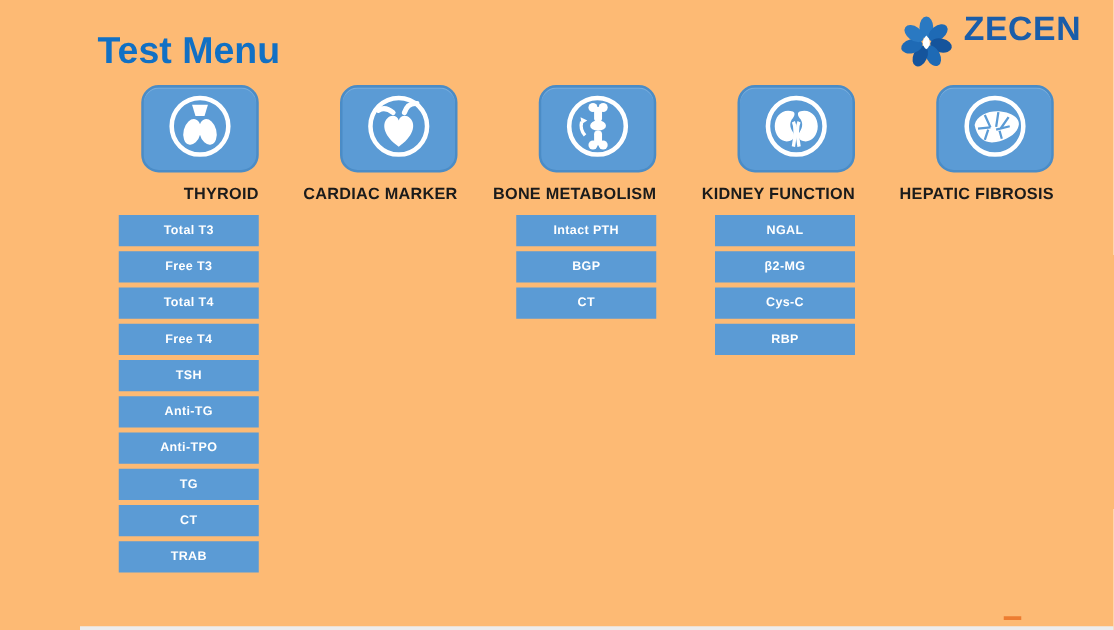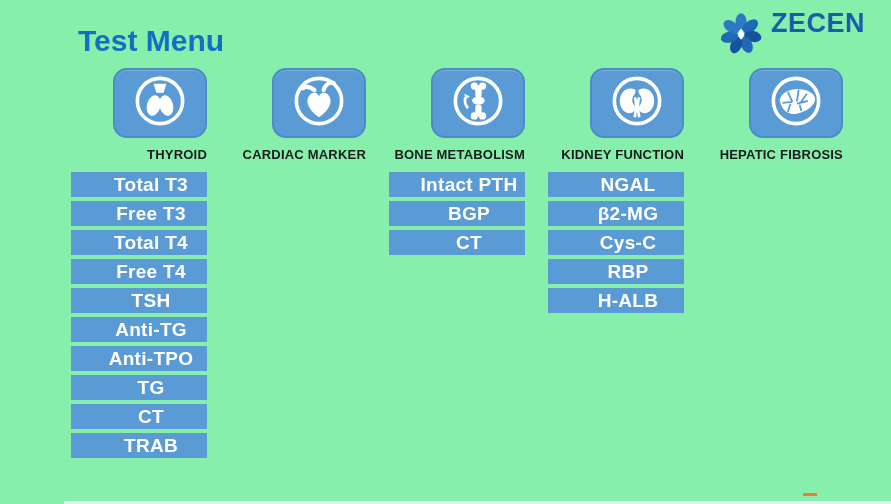--- a/index.html
+++ b/index.html
@@ -1,30 +1,30 @@
 <!DOCTYPE html>
 <html><head>
 <meta charset="utf-8">
 <style>
   html,body{margin:0;padding:0;background:#fff;}
-  .canvas{position:relative;width:891px;height:504px;background:#86efac;overflow:hidden;
+  .canvas{position:relative;width:891px;height:504px;background:#fdba74;overflow:hidden;
           font-family:"Liberation Sans",sans-serif;}
   .title{position:absolute;left:78px;top:24px;font-size:30px;font-weight:bold;color:#1170c4;}
   .logo{position:absolute;right:26px;top:8px;display:flex;align-items:flex-start;gap:5px;}
   .logo-text{font-size:27px;font-weight:bold;color:#1a5da9;letter-spacing:0.5px;}
   .columns{position:absolute;left:48px;top:68px;display:flex;}
   .column{width:159px;display:flex;flex-direction:column;align-items:flex-end;}
   .tile{width:94px;height:70px;border-radius:14px;background:#5b9bd5;border:2px solid #4b8cc6;
         display:flex;align-items:center;justify-content:center;box-sizing:border-box;
         box-shadow:inset 0 1px 0 rgba(255,255,255,.18);}
   .col-header{margin-top:9px;height:19px;font-size:13px;font-weight:bold;color:#1b1b1b;
         letter-spacing:0.2px;white-space:nowrap;}
   .btn-list{margin-top:6px;display:flex;flex-direction:column;gap:4px;}
   .test-btn{width:112px;height:25px;line-height:25px;background:#5b9bd5;color:#ffffff;
-        font-size:19px;font-weight:bold;text-align:center;letter-spacing:0.3px;cursor:pointer;padding-left:24px;}
+        font-size:10px;font-weight:bold;text-align:center;letter-spacing:0.3px;cursor:pointer;}
   .footer-line{position:absolute;left:64px;right:0;bottom:0;height:3px;background:#ededed;}
   .orange-dash{position:absolute;left:803px;top:493px;width:14px;height:3px;background:#ed7d31;}
 </style>
 </head>
 <body>
 
 <div class="canvas">
 
   <div class="title">Test Menu</div>
 
@@ -116,21 +116,20 @@
               <path d="M29.5 28 q3 6 0 22" stroke="#fff" stroke-width="3" fill="none"></path>
               <path d="M34.5 28 q-3 6 0 22" stroke="#fff" stroke-width="3" fill="none"></path>
             </svg></span>
     </div>
     <div class="col-header">KIDNEY FUNCTION</div>
     <div class="btn-list">
           <div class="test-btn">NGAL</div>
           <div class="test-btn">β2-MG</div>
           <div class="test-btn">Cys-C</div>
           <div class="test-btn">RBP</div>
-          <div class="test-btn">H-ALB</div>
         </div>
   </div>
 
   <div class="column">
     <div class="tile">
       <span class="icon-slot"><svg width="58" height="58" viewBox="0 0 64 64">
               <circle cx="32" cy="32" r="25" fill="none" stroke="#fff" stroke-width="4"></circle>
               <path d="M14 31 c2 -9 13 -13 23 -12 c10 1 17 6 16 12 c-1 7 -10 13 -20 15 c-10 2 -17 -4 -19 -15 z" fill="#fff"></path>
               <path d="M23 22 l5 11 M35 19.5 l-2 13 M44 24 l-7 10 M17 34 l11 -1 M33 35 l12 -3 M26 35 l-3 9 M36 36 l2 7" stroke="#5b9bd5" stroke-width="2" fill="none"></path>
             </svg></span>

